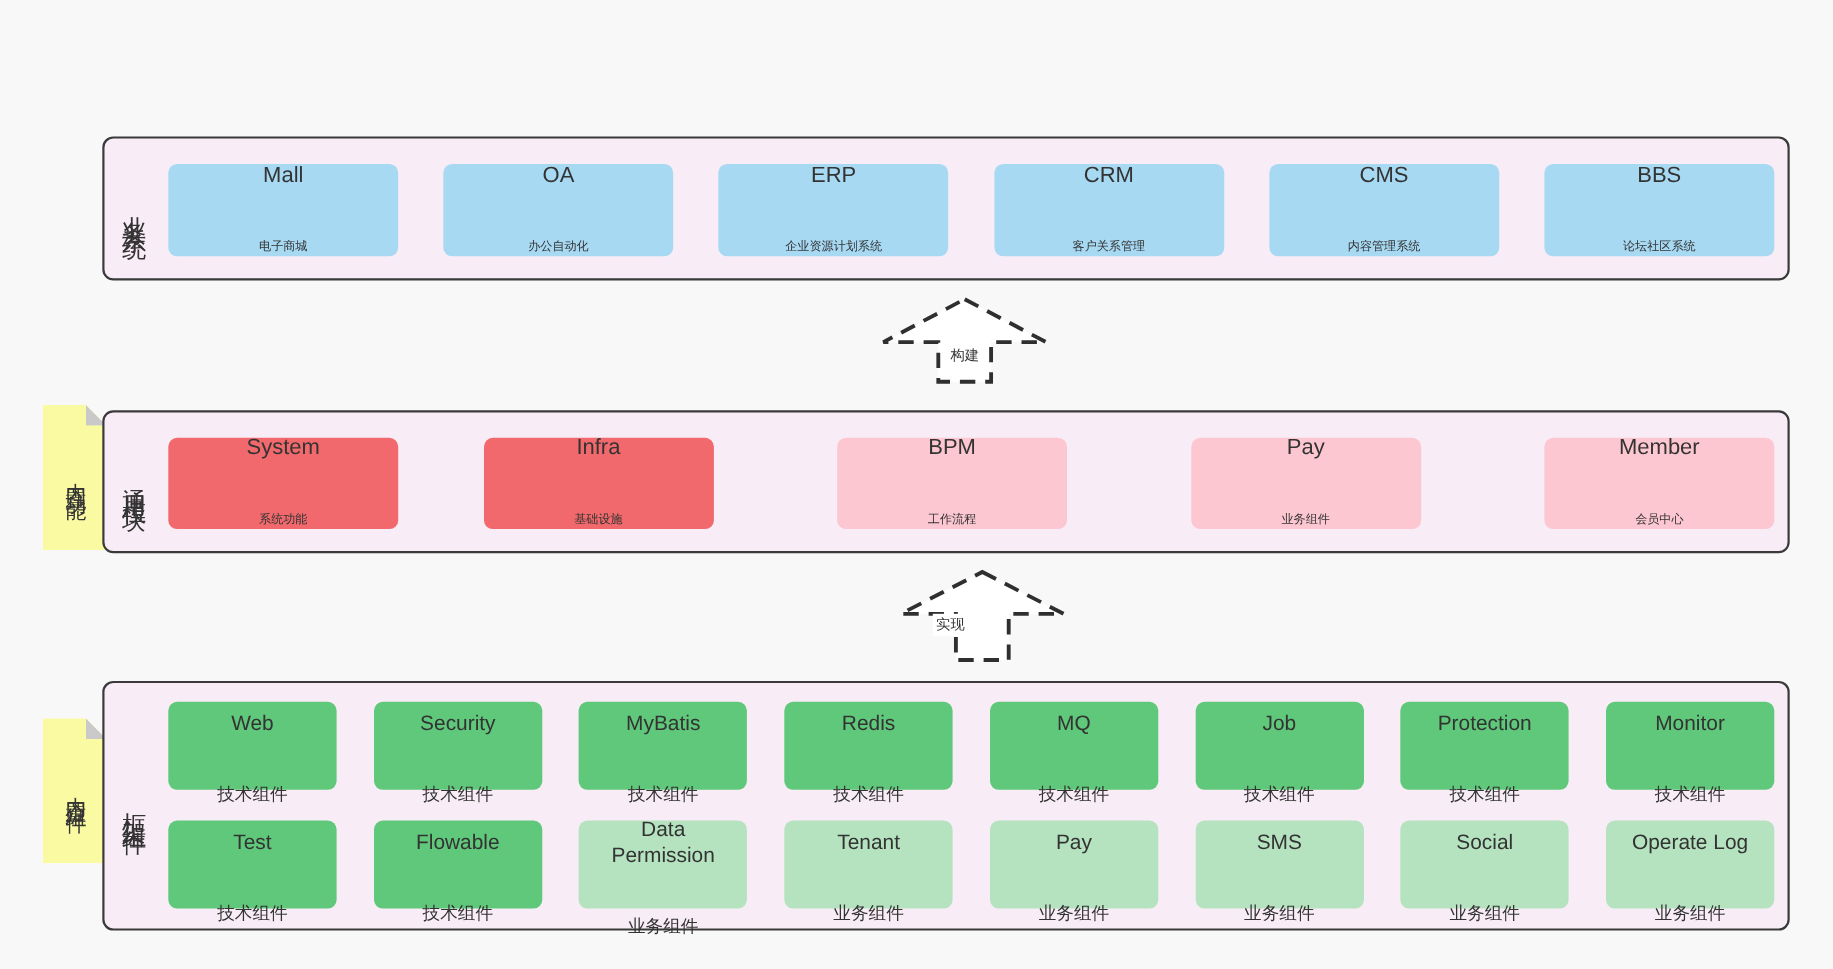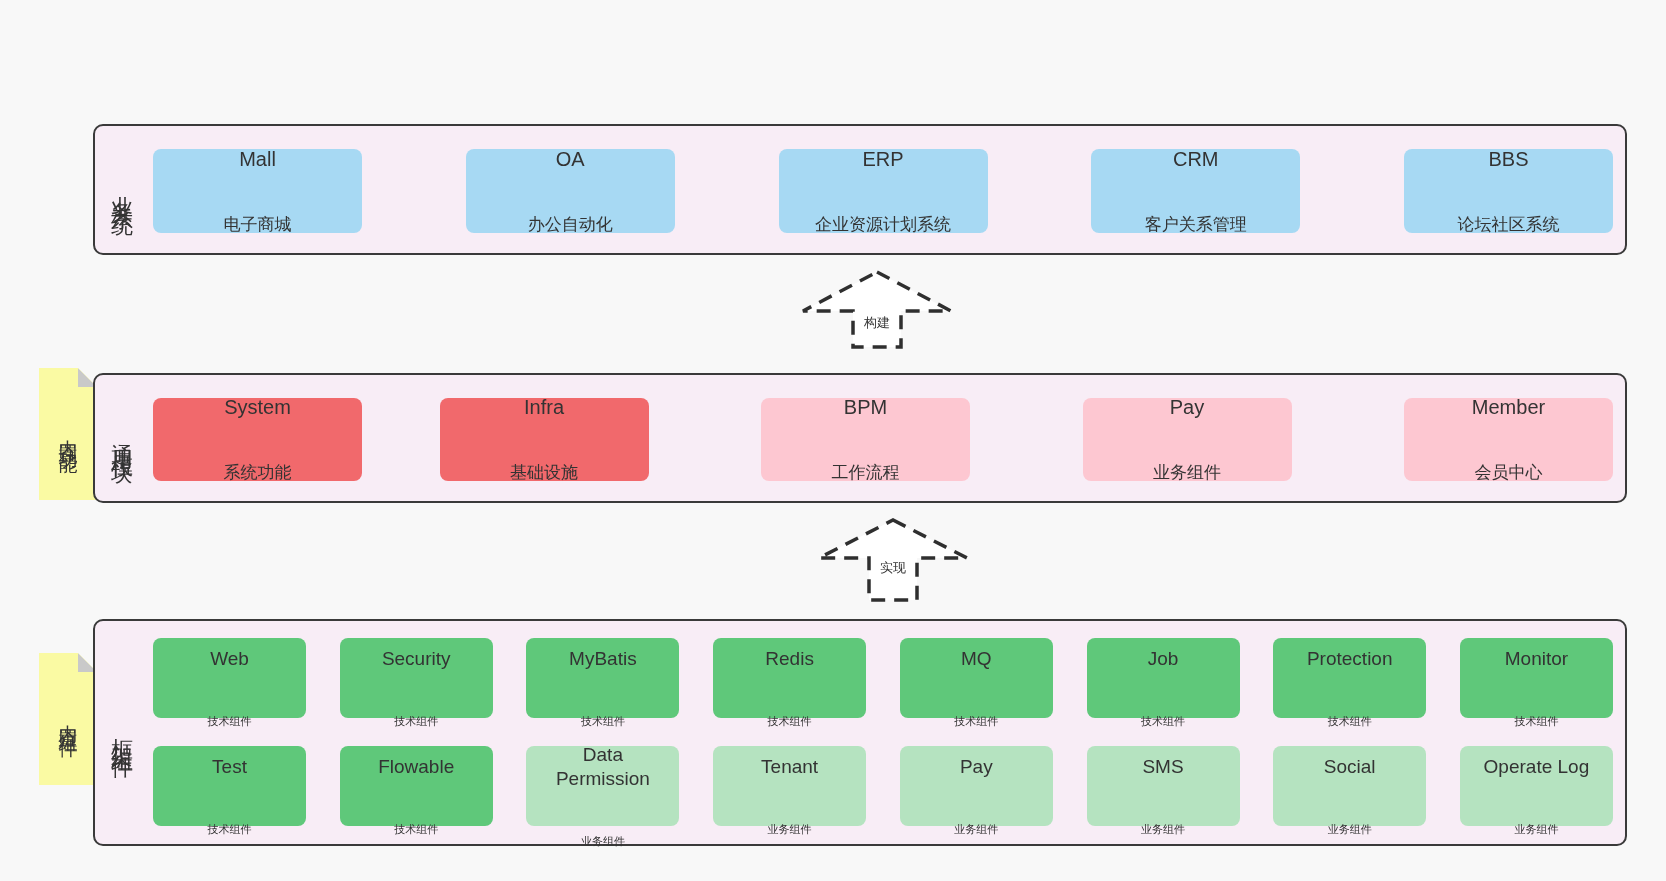--- a/index.html
+++ b/index.html
@@ -30,23 +30,23 @@
 
   .box {
     border-radius:8px; display:flex; flex-direction:column;
     justify-content:center; align-items:center; text-align:center;
     color:#333; box-sizing:border-box; padding:2px 8px;gap:40px;
   }
   .wide  { width:209px; height:83px; }
   .band1 .wide { height:84px; }
   .small { width:153px; height:80px; }
   .box .en { font-size:20px; line-height:26px; }
-  .box .zh { font-size:17px; line-height:25px; }
+  .box .zh { font-size:11px; line-height:25px; }
   .small .en { font-size:19px; line-height:24px;margin-top:24px; }
-  .small .zh { font-size:11px; line-height:23px;font-family:Liberation Mono, monospace; }
+  .small .zh { font-size:16px; line-height:23px; }
 
   .blue       { background:#a7d9f3; }
   .red        { background:#f1696c; }
   .pink       { background:#fdc7d1;margin-left:35px; }
   .green      { background:#5fc87a; }
   .lightgreen { background:#b5e3c0; }
 
   
   .sticky {
     position:absolute; left:39px; width:58px; height:132px;
@@ -71,21 +71,21 @@
   .arrow-shape {
     fill:#ffffff; stroke:#2f2f2f; stroke-width:3.5;
     stroke-dasharray:14 9; stroke-linejoin:miter;
   }
   .arrow-label {
     position:absolute; transform:translate(-50%,-50%);
     background:#ffffff; color:#333; font-size:13px;
     padding:1px 3px; z-index:3; white-space:nowrap;
   }
   .albl1 { left:877px; top:323px; }
-  .albl2 { left:893px; top:568px; }
+  .albl2 { left:864px; top:568px; }
 </style>
 </head>
 <body>
 
 <div class="stage">
 
   <svg class="arrows" width="1666" height="881" viewBox="0 0 1666 881">
     <polygon class="arrow-shape" points="877,272 951,311 901,311 901,347 853,347 853,311 803,311"></polygon>
     <polygon class="arrow-shape" points="893,520 967,558 917,558 917,600 869,600 869,558 819,558"></polygon>
   </svg>
@@ -114,20 +114,24 @@
       </div>
       <div class="box wide blue">
         <span class="en">ERP</span>
         <span class="zh">企业资源计划系统</span>
       </div>
       <div class="box wide blue">
         <span class="en">CRM</span>
         <span class="zh">客户关系管理</span>
       </div>
       <div class="box wide blue">
+        <span class="en">CMS</span>
+        <span class="zh">内容管理系统</span>
+      </div>
+      <div class="box wide blue">
         <span class="en">BBS</span>
         <span class="zh">论坛社区系统</span>
       </div>
     </div>
   </div>
 
   <div class="band band2">
     <div class="vlabel">通用模块</div>
     <div class="row rowA">
       <div class="box wide red">

